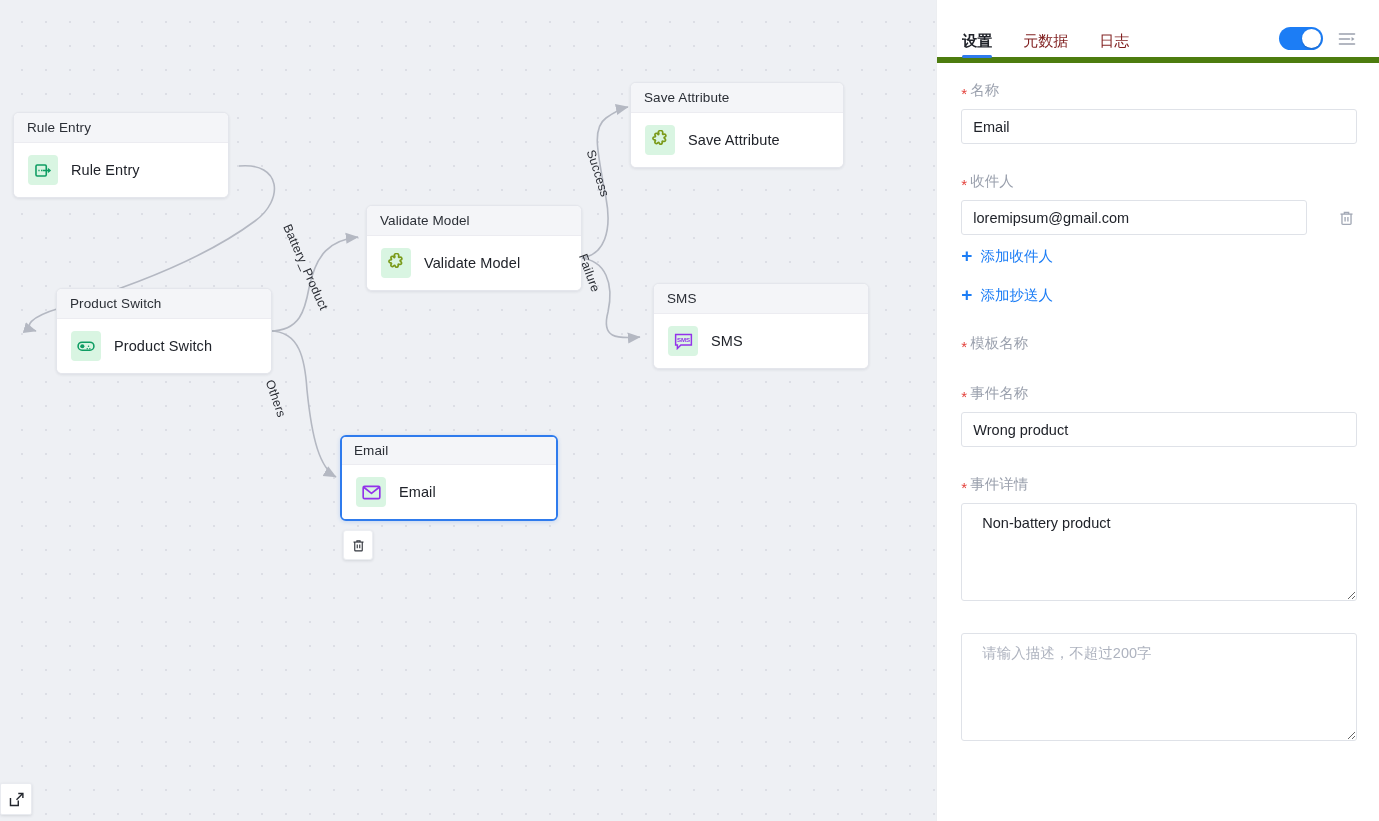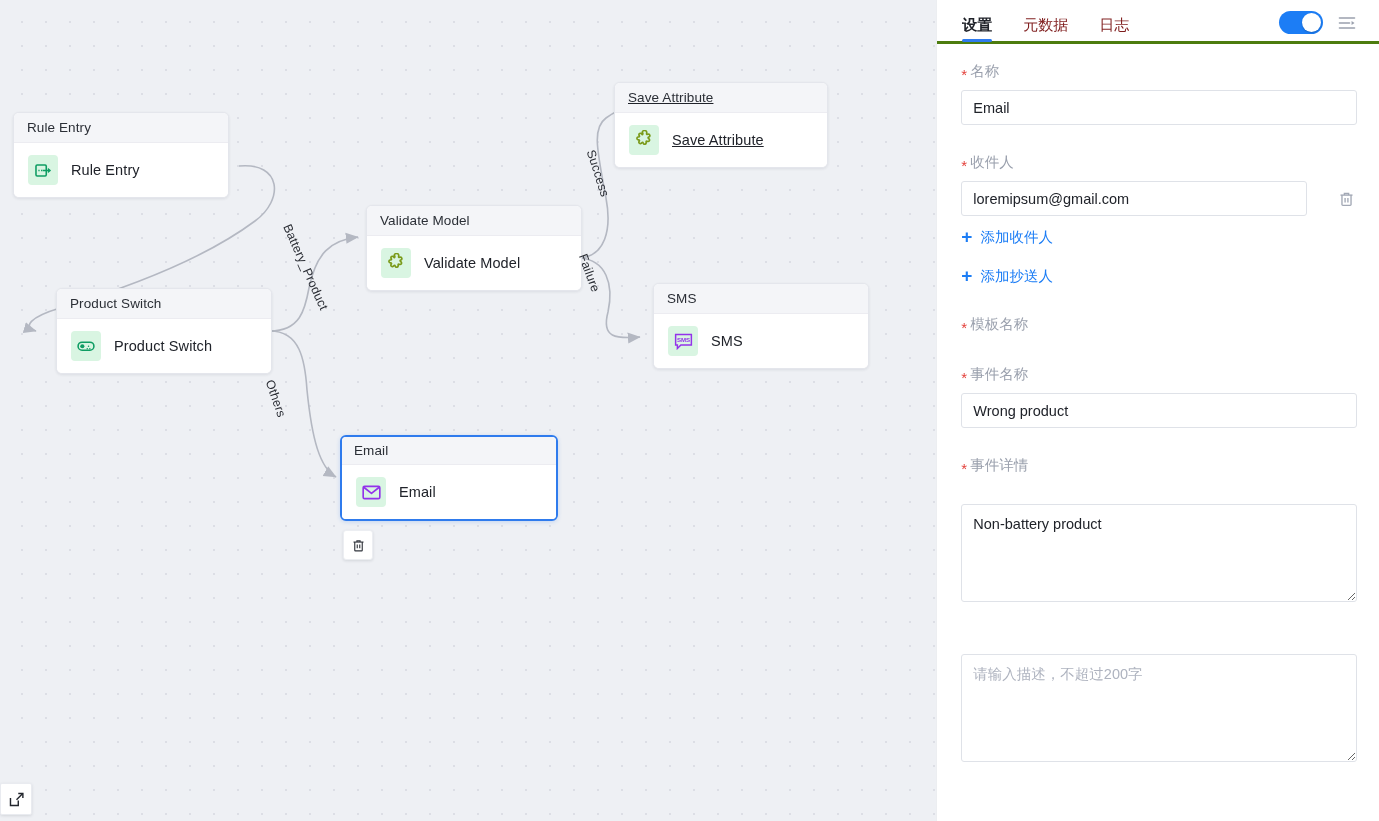--- a/index.html
+++ b/index.html
@@ -59,22 +59,22 @@
     position:absolute;left:0;bottom:6px;width:30px;height:30px;background:#fff;
     border:1px solid #e9ebf0;border-radius:2px;
     box-shadow:0 1px 3px rgba(22,30,50,.12);
     display:flex;align-items:center;justify-content:center;cursor:pointer;
   }
 
   
   .panel{width:442px;height:821px;background:#fff;display:flex;flex-direction:column;
          border-left:1px solid #eceef1;}
   .panel-tabs{
-    height:41px;display:flex;align-items:flex-end;padding:0 22px 0 25px;
-    border-bottom:3px solid #4d7c0f;position:relative;flex:0 0 auto;
+    height:41px;display:flex;align-items:flex-end;padding:16px 22px 0 25px;
+    border-bottom:6px solid #4d7c0f;position:relative;flex:0 0 auto;
   }
   .tab{
     font-size:15px;color:#7f1d1d;padding:0 0 9px 0;margin-right:31px;
     cursor:pointer;position:relative;line-height:1;
   }
   .tab.active{color:#20232a;font-weight:600;}
   .tab.active:after{
     content:"";position:absolute;left:0;right:0;bottom:-1px;height:3px;
     background:#2f7bed;border-radius:2px;
   }
@@ -103,22 +103,22 @@
   .trash-btn{width:22px;height:24px;display:flex;align-items:center;justify-content:center;cursor:pointer;flex:0 0 auto;}
   .addlink{
     display:inline-flex;align-items:center;gap:8px;color:#1c7df5;font-size:14.5px;
     cursor:pointer;margin:12px 0 0 0;user-select:none;
   }
   .addlink .plus{font-size:19px;line-height:1;font-weight:700;position:relative;top:-1px;}
   .sel-wrap{position:relative;}
   .sel-wrap .chev{position:absolute;right:11px;top:50%;transform:translateY(-50%);pointer-events:none;}
   .ta{
     width:100%;box-sizing:border-box;border:1px solid #dfe2e8;border-radius:3px;
-    padding:9px 11px;font-size:14.5px;color:#20232a;background:#fff;outline:none;
-    font-family:inherit;resize:vertical;line-height:1.45;margin-top:20px;
+    padding:9px 20px;font-size:14.5px;color:#20232a;background:#fff;outline:none;
+    font-family:inherit;resize:vertical;line-height:1.45;
   }
   .ta::placeholder{color:#aeb3bf;}
   .sp22{height:22px;}
   .sp16{height:15px;}
 </style>
 </head>
 <body>
 
 <div class="app">
 
@@ -180,21 +180,21 @@
       <div class="node-body">
         <span class="node-ico">
           <svg width="21" height="21" viewBox="0 0 24 24" fill="none" stroke="#7a9a1a" stroke-width="1.9" stroke-linejoin="round">
             <path d="M9.4,3.2 a2.1,2.1 0 0 1 5.2,0 c0,1 -0.6,1.3 0,1.7 c0.6,0.4 1.3,-0.4 2.1,-0.2 c1.4,0.3 1.9,2 1,2.9 c-0.7,0.7 -1.5,0.5 -1.6,1.2 c-0.1,0.8 0.9,0.9 1.4,1.7 c0.8,1.2 -0.2,2.7 -1.6,2.6 c-0.9,-0.1 -1.2,-0.8 -1.8,-0.4 c-0.6,0.4 0,1.2 -0.2,2.1 c-0.3,1.4 -2,1.9 -2.9,1 c-0.7,-0.7 -0.4,-1.5 -1.2,-1.6 c-0.8,-0.1 -1,0.9 -1.9,1.2 c-1.3,0.5 -2.6,-0.6 -2.3,-1.9 c0.2,-0.9 0.9,-1.1 0.6,-1.8 c-0.3,-0.7 -1.2,-0.2 -2,-0.7 c-1.2,-0.7 -1.1,-2.4 0.2,-2.9 c0.9,-0.4 1.5,0.1 1.8,-0.5 c0.4,-0.7 -0.5,-1.1 -0.6,-2.1 c-0.1,-1.4 1.5,-2.3 2.6,-1.5 c0.8,0.5 0.7,1.4 1.4,1.3 c0.6,-0.1 0.5,-0.8 0.5,-1.9 z"></path>
           </svg>
         </span>
         <span class="node-label">Validate Model</span>
       </div>
     </div>
 
-    <div class="node" style="left:614px;top:82px;width:212px;text-decoration:underline;">
+    <div class="node" style="left:630px;top:82px;width:212px;">
       <div class="node-head">Save Attribute</div>
       <div class="node-body">
         <span class="node-ico">
           <svg width="21" height="21" viewBox="0 0 24 24" fill="none" stroke="#7a9a1a" stroke-width="1.9" stroke-linejoin="round">
             <path d="M9.4,3.2 a2.1,2.1 0 0 1 5.2,0 c0,1 -0.6,1.3 0,1.7 c0.6,0.4 1.3,-0.4 2.1,-0.2 c1.4,0.3 1.9,2 1,2.9 c-0.7,0.7 -1.5,0.5 -1.6,1.2 c-0.1,0.8 0.9,0.9 1.4,1.7 c0.8,1.2 -0.2,2.7 -1.6,2.6 c-0.9,-0.1 -1.2,-0.8 -1.8,-0.4 c-0.6,0.4 0,1.2 -0.2,2.1 c-0.3,1.4 -2,1.9 -2.9,1 c-0.7,-0.7 -0.4,-1.5 -1.2,-1.6 c-0.8,-0.1 -1,0.9 -1.9,1.2 c-1.3,0.5 -2.6,-0.6 -2.3,-1.9 c0.2,-0.9 0.9,-1.1 0.6,-1.8 c-0.3,-0.7 -1.2,-0.2 -2,-0.7 c-1.2,-0.7 -1.1,-2.4 0.2,-2.9 c0.9,-0.4 1.5,0.1 1.8,-0.5 c0.4,-0.7 -0.5,-1.1 -0.6,-2.1 c-0.1,-1.4 1.5,-2.3 2.6,-1.5 c0.8,0.5 0.7,1.4 1.4,1.3 c0.6,-0.1 0.5,-0.8 0.5,-1.9 z"></path>
           </svg>
         </span>
         <span class="node-label">Save Attribute</span>
       </div>
     </div>

